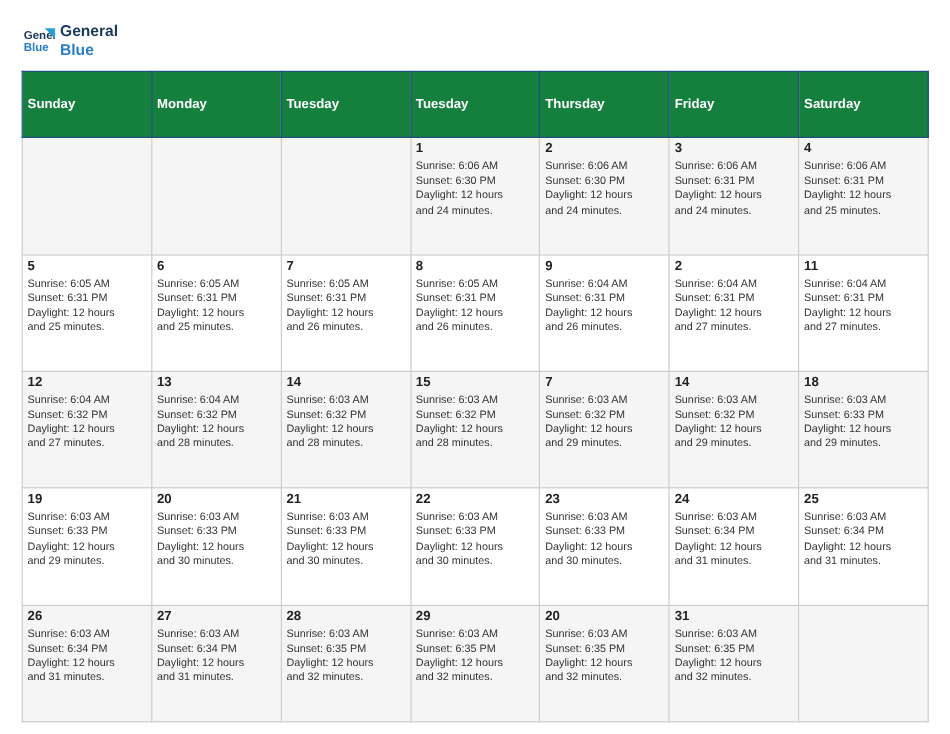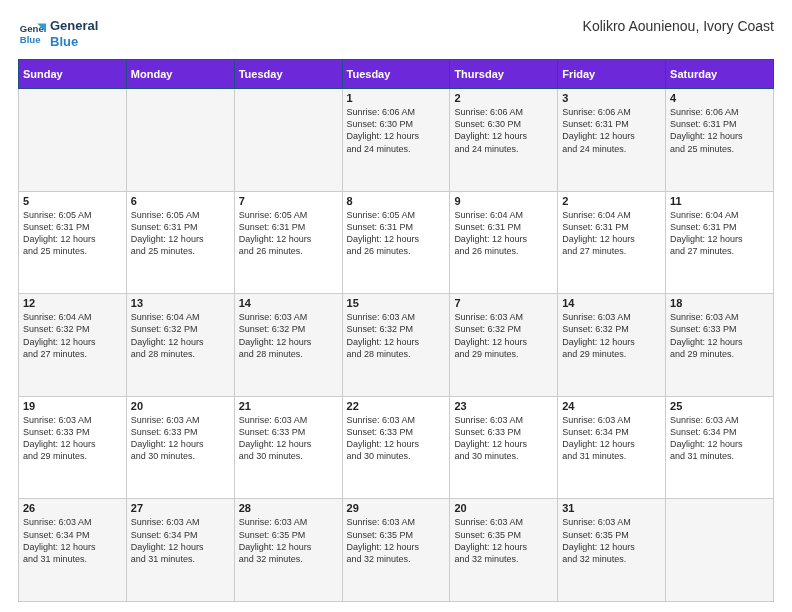--- a/index.html
+++ b/index.html
@@ -51,25 +51,25 @@
       color: #333;
     }
     .calendar {
       flex: 1;
       border: 1px solid #ccc;
       border-collapse: collapse;
       width: 100%;
       table-layout: fixed;
     }
     .calendar thead th {
-      background-color: #6d28d9;
+      background-color: #15803d;
       color: #fff;
       font-size: 11px;
       font-weight: bold;
-      padding: 8px 4px;
+      padding: 21px 4px;
       border: 1px solid #1e4f80;
       text-align: left;
     }
     .calendar tbody td {
       vertical-align: top;
       border: 1px solid #ccc;
       padding: 3px 4px;
       font-size: 9.2px;
       color: #333;
       height: 88px;
@@ -105,21 +105,20 @@
         <text x="2" y="26" font-size="11" fill="#2a7fca" font-weight="bold" font-family="Arial">Blue</text>
 
         <polygon points="22,4 32,4 32,14" fill="#2a9fd4"></polygon>
       </svg>
       <div>
         <div class="logo-text">General</div>
         <div class="logo-text" style="color:#2a7fca;">Blue</div>
       </div>
     </div>
     <div class="title-block">
-      <div class="subtitle">Kolikro Aounienou, Ivory Coast</div>
     </div>
   </div>
 
   <table class="calendar">
     <thead>
       <tr id="header-row">
           <th>Sunday</th>
           <th>Monday</th>
           <th>Tuesday</th>
           <th>Tuesday</th>

